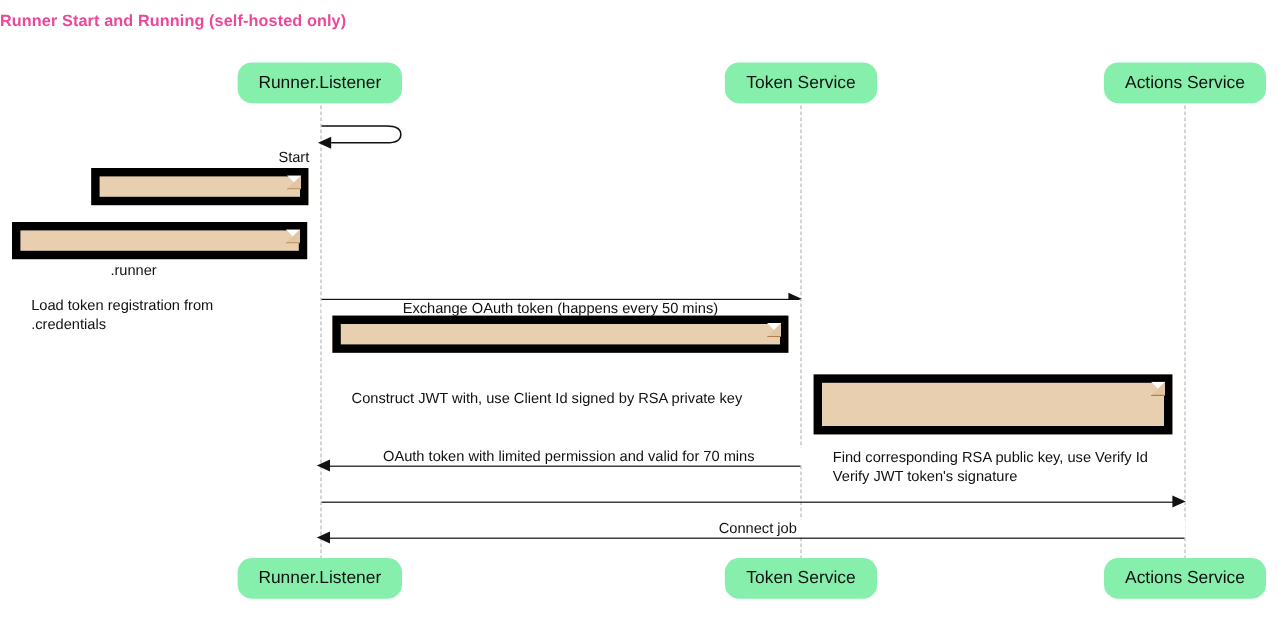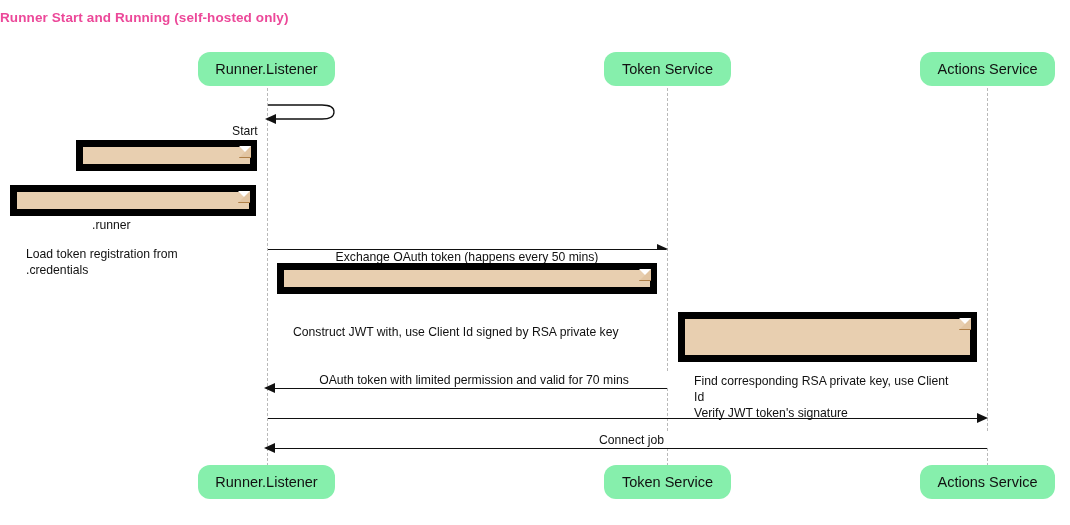--- a/index.html
+++ b/index.html
@@ -173,21 +173,21 @@
 
   <div class="note" style="left:277px; top:263px; width:380px; height:31px;">
     <span class="fold-cut"></span>
     <span class="fold"></span>
     <span>Construct JWT with, use Client Id signed by RSA private key</span>
   </div>
 
   <div class="note" style="left:678px; top:312px; width:299px; height:50px;">
     <span class="fold-cut"></span>
     <span class="fold"></span>
-    <span>Find corresponding RSA private key, use Client Id
+    <span>Find corresponding RSA public key, use Verify Id
 Verify JWT token's signature</span>
   </div>
 
   <div class="msg-line" style="left:275px; top:388px; width:392px;"></div>
   <div class="arrow-head left" style="left:264px; top:383px;"></div>
   <div class="msg-label centered" style="left:275px; top:373px; width:392px;">OAuth token with limited permission and valid for 70 mins</div>
 
   <div class="msg-line" style="left:268px; top:418px; width:712px;"></div>
   <div class="arrow-head right" style="left:977px; top:413px;"></div>
 

